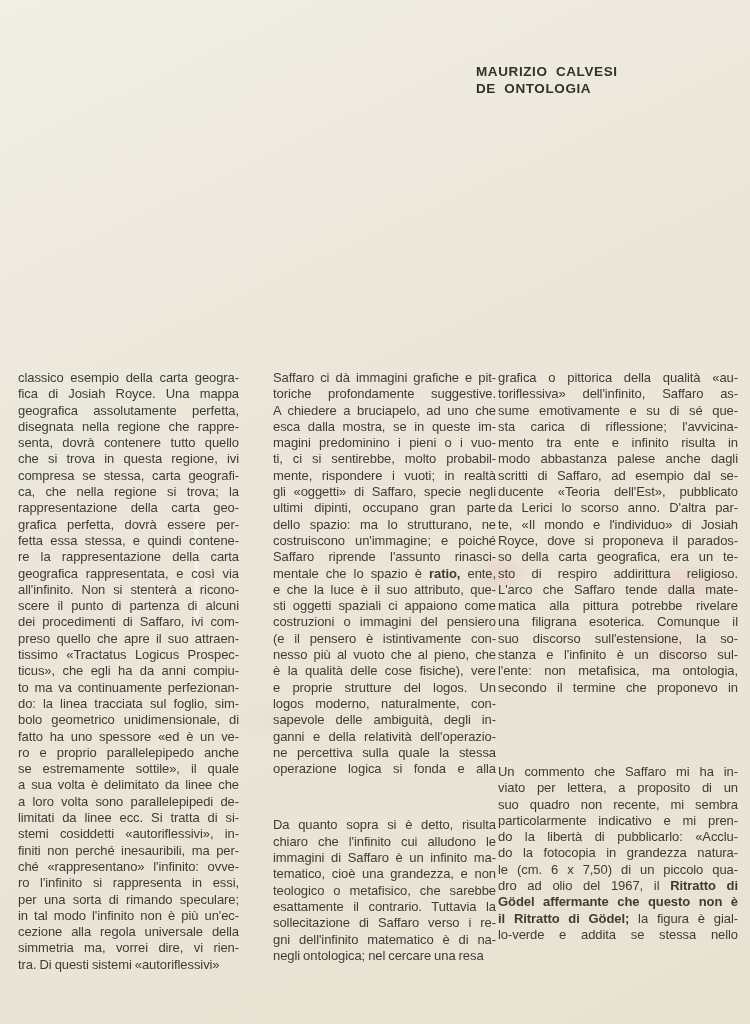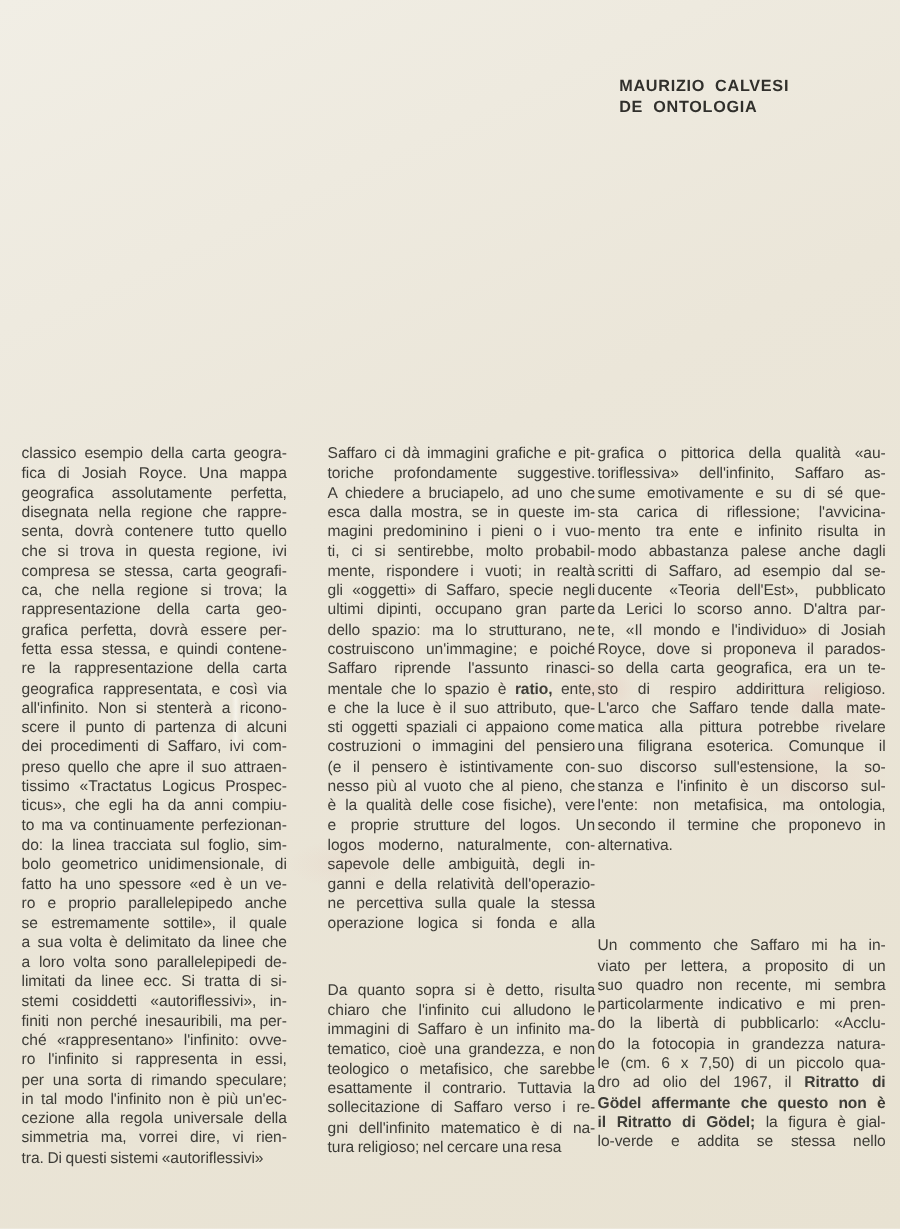--- a/index.html
+++ b/index.html
@@ -25,21 +25,21 @@
     background: radial-gradient(closest-side, rgba(219,120,115,0.13), rgba(219,120,115,0)); }
   .stain-pink-3 { left: 600px; top: 612px; width: 140px; height: 70px;
     background: radial-gradient(closest-side, rgba(219,120,115,0.10), rgba(219,120,115,0)); }
   .stain-pink-4 { left: 240px; top: 700px; width: 90px; height: 40px;
     background: radial-gradient(closest-side, rgba(219,130,120,0.07), rgba(219,130,120,0)); }
   .crease { position: absolute; left: 193px; top: 495px; width: 7px; height: 130px;
     background: linear-gradient(to right, rgba(255,255,250,0), rgba(255,255,250,0.55), rgba(255,255,250,0));
     pointer-events: none; }
 
   .masthead {
-    position: absolute; left: 516px; top: 64px;
+    position: absolute; left: 476px; top: 64px;
     color: #31302c;
     font-weight: bold;
     font-size: 13.5px;
     line-height: 16.5px;
     letter-spacing: 0.6px;
     word-spacing: 4px;
   }
 
   .col {
     position: absolute; top: 370px;
@@ -155,21 +155,21 @@
 operazione logica si fonda e alla
 </span></p>
       <p class="para para-gap-sm"><span class="seg">Da quanto sopra si è detto, risulta
 chiaro che l'infinito cui alludono le
 immagini di Saffaro è un infinito ma-
 tematico, cioè una grandezza, e non
 teologico o metafisico, che sarebbe
 esattamente il contrario. Tuttavia la
 sollecitazione di Saffaro verso i re-
 gni dell'infinito matematico è di na-
-</span><span class="lastline">tura religioso; nel cercare una resa</span></p>
+</span><span class="lastline">negli ontologica; nel cercare una resa</span></p>
     </section>
 
   <section class="col col-3">
       <p class="para"><span class="seg">grafica o pittorica della qualità «au-
 toriflessiva» dell'infinito, Saffaro as-
 sume emotivamente e su di sé que-
 sta carica di riflessione; l'avvicina-
 mento tra ente e infinito risulta in
 modo abbastanza palese anche dagli
 scritti di Saffaro, ad esempio dal se-
@@ -179,21 +179,21 @@
 Royce, dove si proponeva il parados-
 so della carta geografica, era un te-
 sto di respiro addirittura religioso.
 L'arco che Saffaro tende dalla mate-
 matica alla pittura potrebbe rivelare
 una filigrana esoterica. Comunque il
 suo discorso sull'estensione, la so-
 stanza e l'infinito è un discorso sul-
 l'ente: non metafisica, ma ontologia,
 secondo il termine che proponevo in
-</span><span class="lastline">alternativa.</span></p>
+</span></p>
       <p class="para para-gap-lg"><span class="seg">Un commento che Saffaro mi ha in-
 viato per lettera, a proposito di un
 suo quadro non recente, mi sembra
 particolarmente indicativo e mi pren-
 do la libertà di pubblicarlo: «Acclu-
 do la fotocopia in grandezza natura-
 le (cm. 6 x 7,50) di un piccolo qua-
 dro ad olio del 1967, il </span><span class="seg bold">Ritratto di
 Gödel affermante che questo non è
 il Ritratto di Gödel;</span><span class="seg"> la figura è gial-

